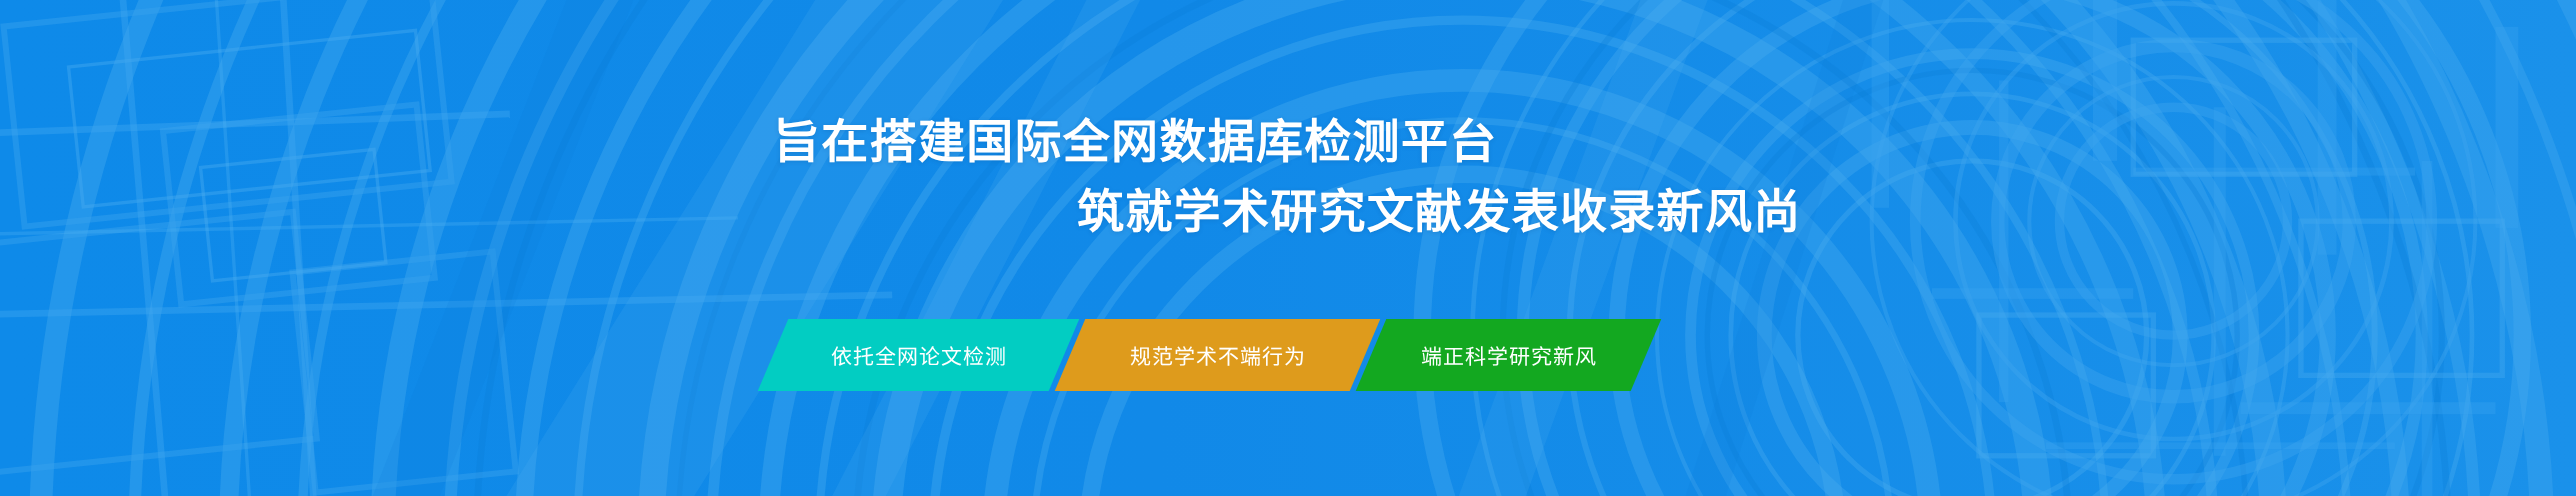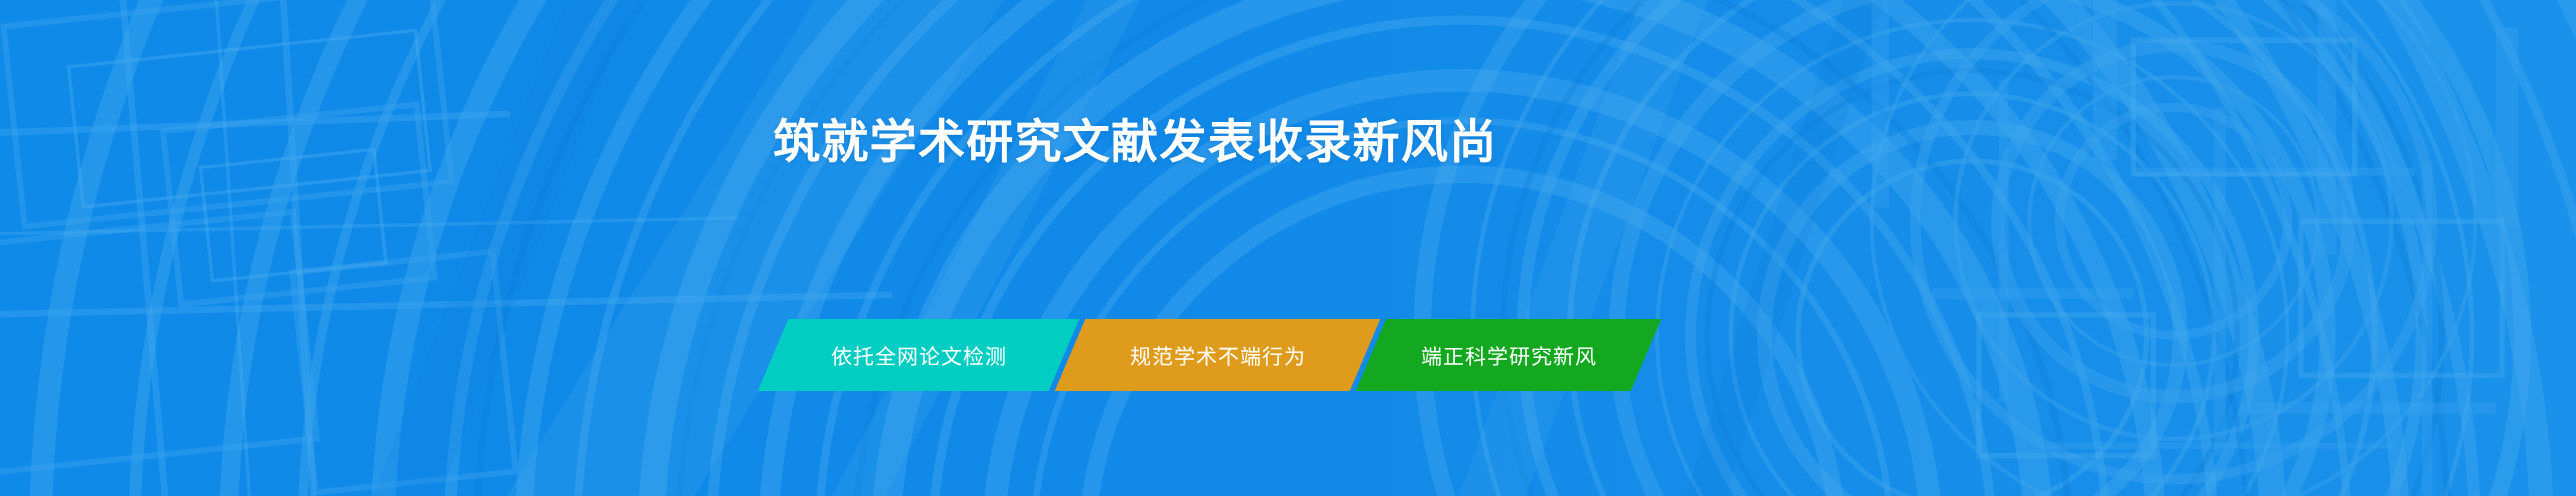--- a/index.html
+++ b/index.html
@@ -202,21 +202,22 @@
         <g fill="#0b7fd8" fill-opacity="0.16">
           <polygon points="860,-40 960,-40 640,780 540,780"></polygon>
           <polygon points="2760,-40 2820,-40 2560,780 2500,780"></polygon>
         </g>
 
       </g>
     </svg>
   </div>
 
   <div class="headline">
-    <div class="headline-line headline-line--one">筑就学术研究文献发表收录新风尚</div>
+    <div class="headline-line headline-line--one">旨在搭建国际全网数据库检测平台</div>
+    <div class="headline-line headline-line--two">筑就学术研究文献发表收录新风尚</div>
   </div>
 
   <div class="tag-strip">
 
     <div class="tag tag--teal">
       <span class="tag-label">依托全网论文检测</span>
     </div>
 
     <div class="tag tag--orange">
       <span class="tag-label">规范学术不端行为</span>

